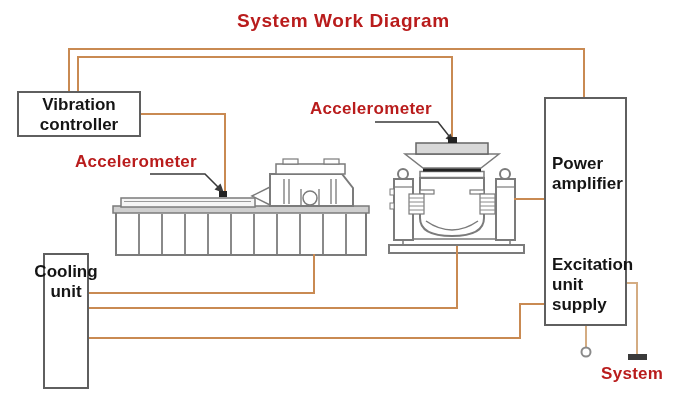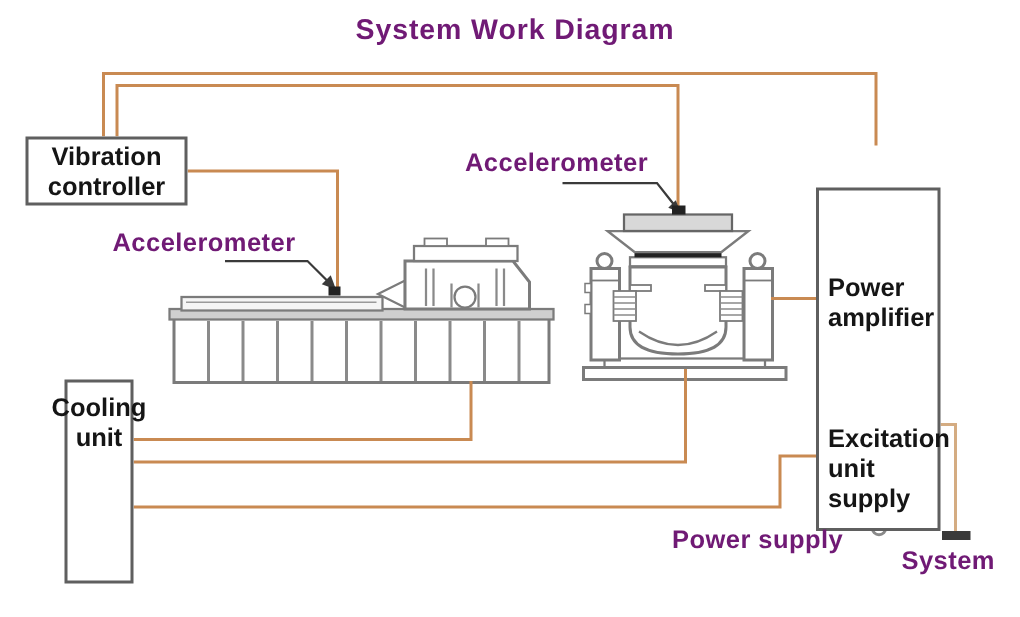--- a/index.html
+++ b/index.html
@@ -1,20 +1,20 @@
 <!DOCTYPE html>
 <html><head>
 <meta charset="utf-8">
 <style>
   html,body{margin:0;padding:0;background:#ffffff;}
   #stage{position:relative;width:680px;height:411px;background:#ffffff;overflow:hidden;
          font-family:"Liberation Sans",sans-serif;color:#111;}
   #diagram-svg{position:absolute;left:0;top:0;}
   .txt{position:absolute;font-weight:700;font-size:17px;line-height:20px;letter-spacing:.3px;
-       white-space:nowrap;color:#701a75;}
+       white-space:nowrap;color:#b91c1c;}
   .title{font-size:19px;letter-spacing:.6px;}
   .box{position:absolute;background:#fff;border:2px solid #5f5f5f;box-sizing:border-box;}
   .box .lbl{position:absolute;font-weight:700;font-size:17px;line-height:20px;color:#151515;}
   .vc-lbl{left:0;top:2px;width:100%;text-align:center;white-space:normal;}
   .amp-lbl{left:6px;top:55px;width:78px;white-space:normal;}
   .exc-lbl{left:6px;top:156px;width:78px;white-space:normal;overflow:visible;}
   .cool-lbl{left:50%;top:7px;transform:translateX(-50%);width:74px;text-align:center;white-space:normal;}
 </style>
 </head>
 <body>
@@ -118,33 +118,32 @@
       <polygon points="454,142 445.5,138.5 450.5,133.5" fill="#3a3a3a"></polygon>
       <rect x="448" y="137" width="9" height="6" fill="#222222"></rect>
     </g>
 
     <circle cx="586" cy="352" r="4.5" fill="#ffffff" stroke="#8a8a8a" stroke-width="2"></circle>
     <rect x="628" y="354" width="19" height="6" fill="#3a3a3a"></rect>
   </svg>
 
   <div class="txt title" style="left:237px;top:11px;">System Work Diagram</div>
 
-  <div class="box" style="left:17px;top:91px;width:108px;height:46px;">
+  <div class="box" style="left:17px;top:91px;width:124px;height:46px;">
     <span class="lbl vc-lbl">Vibration controller</span>
   </div>
 
-  <div class="box" style="left:544px;top:97px;width:83px;height:229px;margin-top:28px;">
+  <div class="box" style="left:544px;top:97px;width:83px;height:229px;">
     <span class="lbl amp-lbl">Power amplifier</span>
     <span class="lbl exc-lbl">Excitation unit supply</span>
   </div>
 
   <div class="box" style="left:43px;top:253px;width:46px;height:136px;">
     <span class="lbl cool-lbl">Cooling unit</span>
   </div>
 
   <div class="txt" style="left:75px;top:152px;">Accelerometer</div>
 
   <div class="txt" style="left:310px;top:99px;">Accelerometer</div>
 
-  <div class="txt" style="left:448px;top:350px;">Power supply</div>
 
   <div class="txt" style="left:601px;top:364px;">System</div>
 </div>
 
 </body></html>

